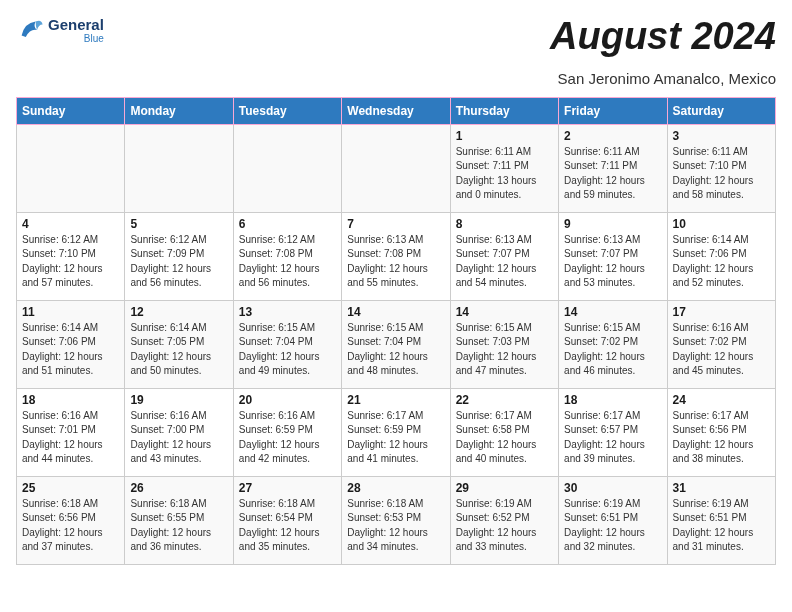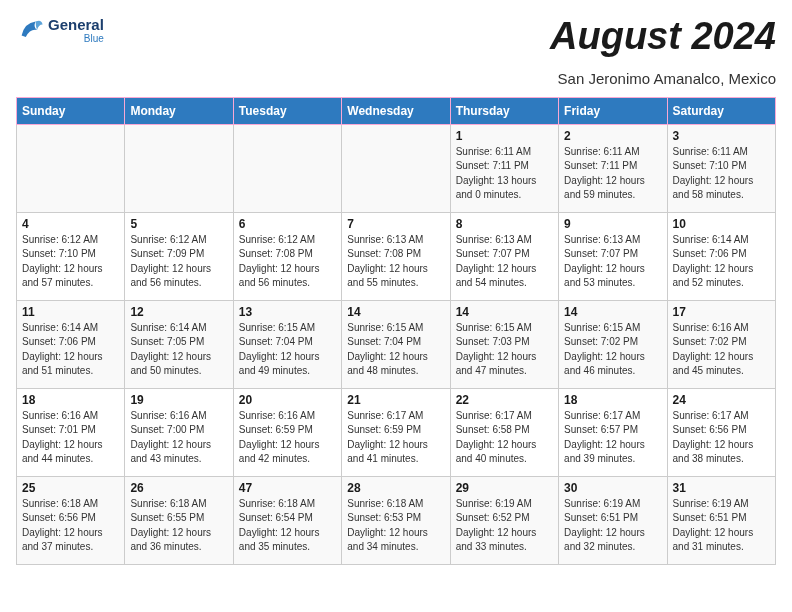--- a/index.html
+++ b/index.html
@@ -304,21 +304,21 @@
 and 37 minutes.</div>
         </td>
         <td>
           <span class="day-number">26</span>
           <div class="day-info" style="white-space: pre-line;">Sunrise: 6:18 AM
 Sunset: 6:55 PM
 Daylight: 12 hours
 and 36 minutes.</div>
         </td>
         <td>
-          <span class="day-number">47</span>
+          <span class="day-number">27</span>
           <div class="day-info" style="white-space: pre-line;">Sunrise: 6:18 AM
 Sunset: 6:54 PM
 Daylight: 12 hours
 and 35 minutes.</div>
         </td>
         <td>
           <span class="day-number">28</span>
           <div class="day-info" style="white-space: pre-line;">Sunrise: 6:18 AM
 Sunset: 6:53 PM
 Daylight: 12 hours

